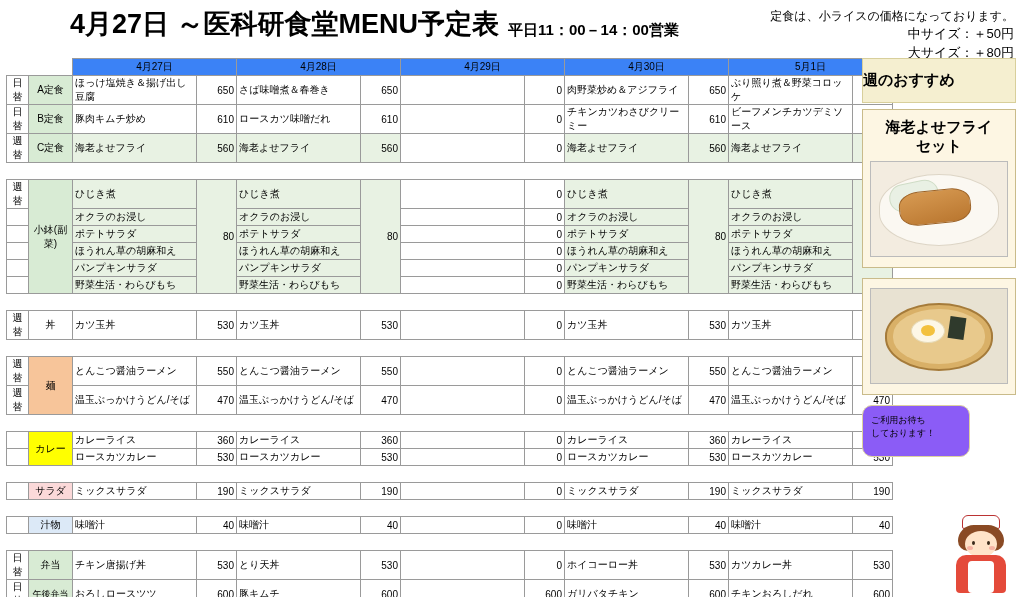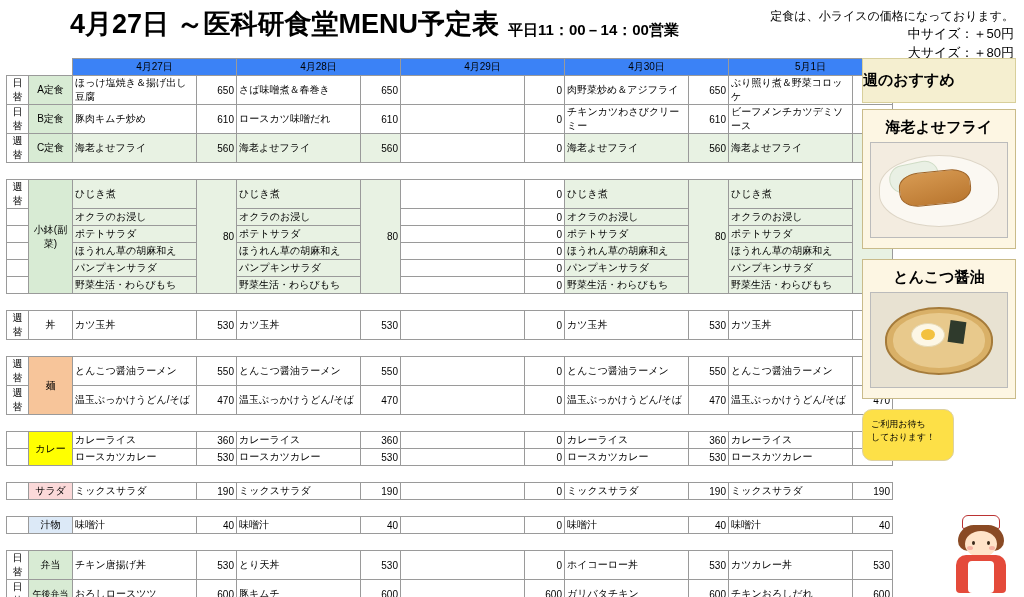--- a/index.html
+++ b/index.html
@@ -66,22 +66,22 @@
   .bowl { position:absolute; left:14px; top:14px; width:108px; height:68px; border-radius:50%/48%;
     background:#d9b067; border:2px solid #a57b3a; }
   .soup { position:absolute; left:22px; top:20px; width:92px; height:55px; border-radius:50%/48%;
     background:#e8c98c; }
   .egg { position:absolute; left:40px; top:30px; width:34px; height:24px; border-radius:50%;
     background:#fdf7e6; border:1px solid #e6d9b5;}
   .yolk { position:absolute; left:50px; top:36px; width:14px; height:11px; border-radius:50%; background:#f3c13f; }
   .nori { position:absolute; left:78px; top:28px; width:16px; height:22px; background:#2f3a2c; transform:rotate(8deg); }
   .side-sep { height:10px; }
 
-  .thanks-box { margin-top:10px; border:1px solid #ddd1a0; border-radius:10px; background:#fde047;
-    width:92px; height:52px; font-size:9px; line-height:1.5; padding:8px 4px 0 8px; }
+  .thanks-box { margin-top:10px; border:1px solid #ddd1a0; border-radius:10px; background:#8b5cf6;
+    width:108px; height:52px; font-size:9px; line-height:1.5; padding:8px 4px 0 8px; }
 
   
   .mascot { position:absolute; right:6px; bottom:4px; width:74px; height:78px; }
   .m-hat { position:absolute; left:18px; top:0; width:38px; height:14px; background:#fff; border:1px solid #b33; border-radius:6px 6px 2px 2px; }
   .m-hair { position:absolute; left:14px; top:10px; width:46px; height:26px; background:#8a4a24; border-radius:22px 22px 14px 14px; }
   .m-face { position:absolute; left:21px; top:16px; width:32px; height:26px; background:#ffe3c8; border-radius:50%; }
   .m-eye { position:absolute; width:3px; height:4px; background:#3a2a1a; border-radius:50%; top:26px; }
   .m-eye.l { left:28px; } .m-eye.r { left:43px; }
   .m-cheek { position:absolute; width:6px; height:4px; background:#f6b3a3; border-radius:50%; top:31px; }
   .m-cheek.l { left:23px; } .m-cheek.r { left:45px; }
@@ -400,33 +400,33 @@
         </table>
 
     </div>
 
     <div class="side-area">
       <div class="side-title">週のおすすめ</div>
 
       <div class="side-box">
         <div class="side-h">
           <div>海老よせフライ</div>
+          <div>セット</div>
         </div>
         <div class="photo photo1">
           <div class="plate"></div>
           <div class="cabbage"></div>
           <div class="fry"></div>
         </div>
       </div>
 
       <div class="side-sep"></div>
 
       <div class="side-box">
         <div class="side-h">
-          <div>とんこつ醤油</div>
         </div>
         <div class="photo photo2">
           <div class="bowl"></div>
           <div class="soup"></div>
           <div class="egg"></div>
           <div class="yolk"></div>
           <div class="nori"></div>
         </div>
       </div>
 

